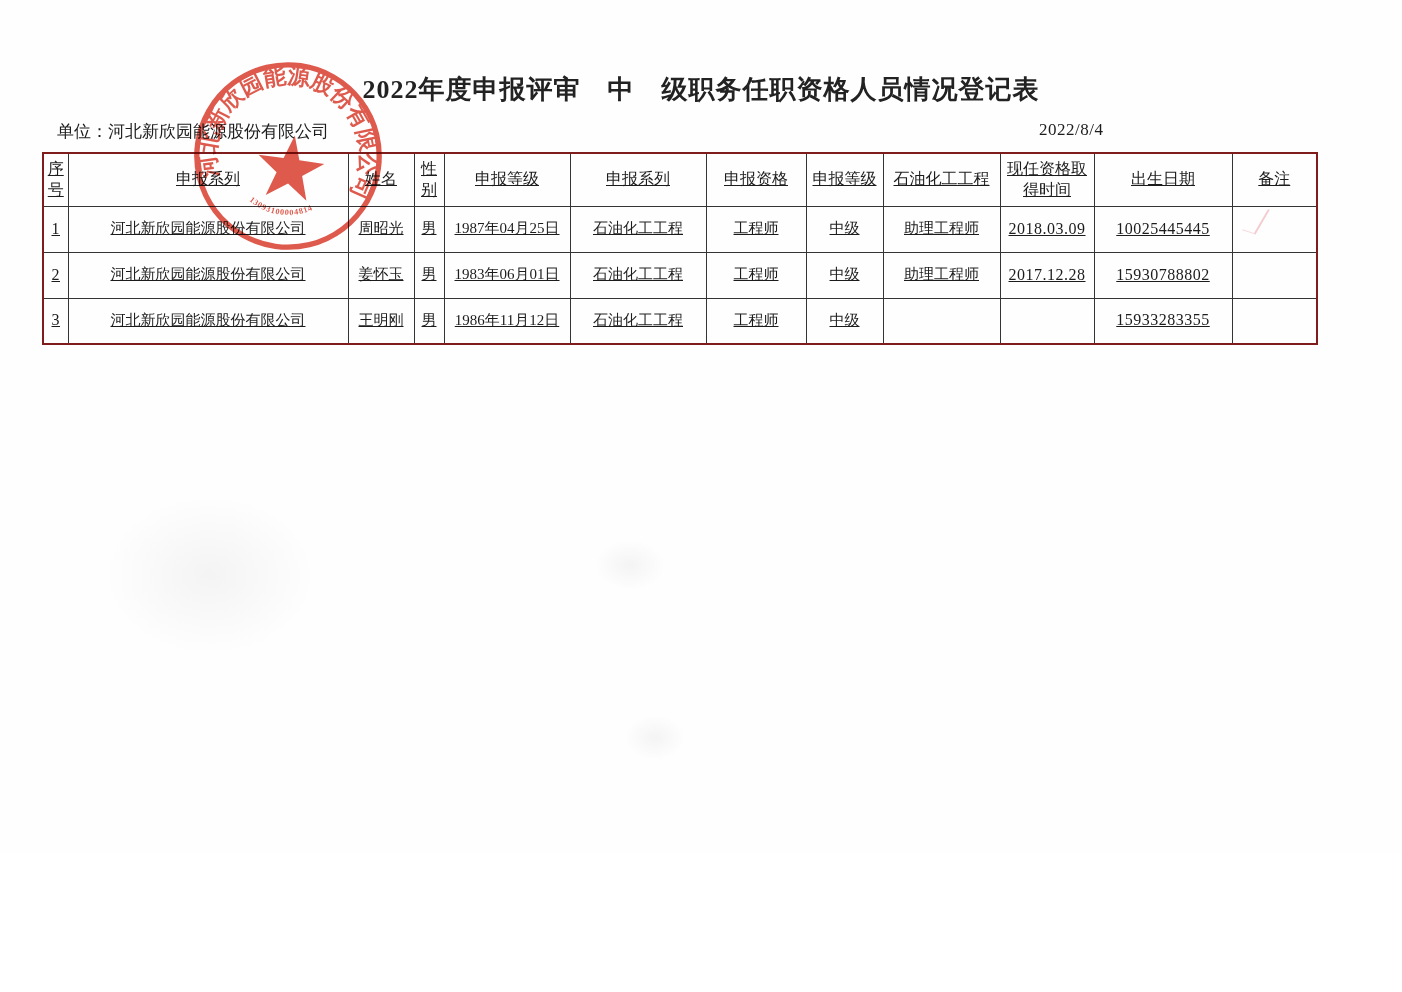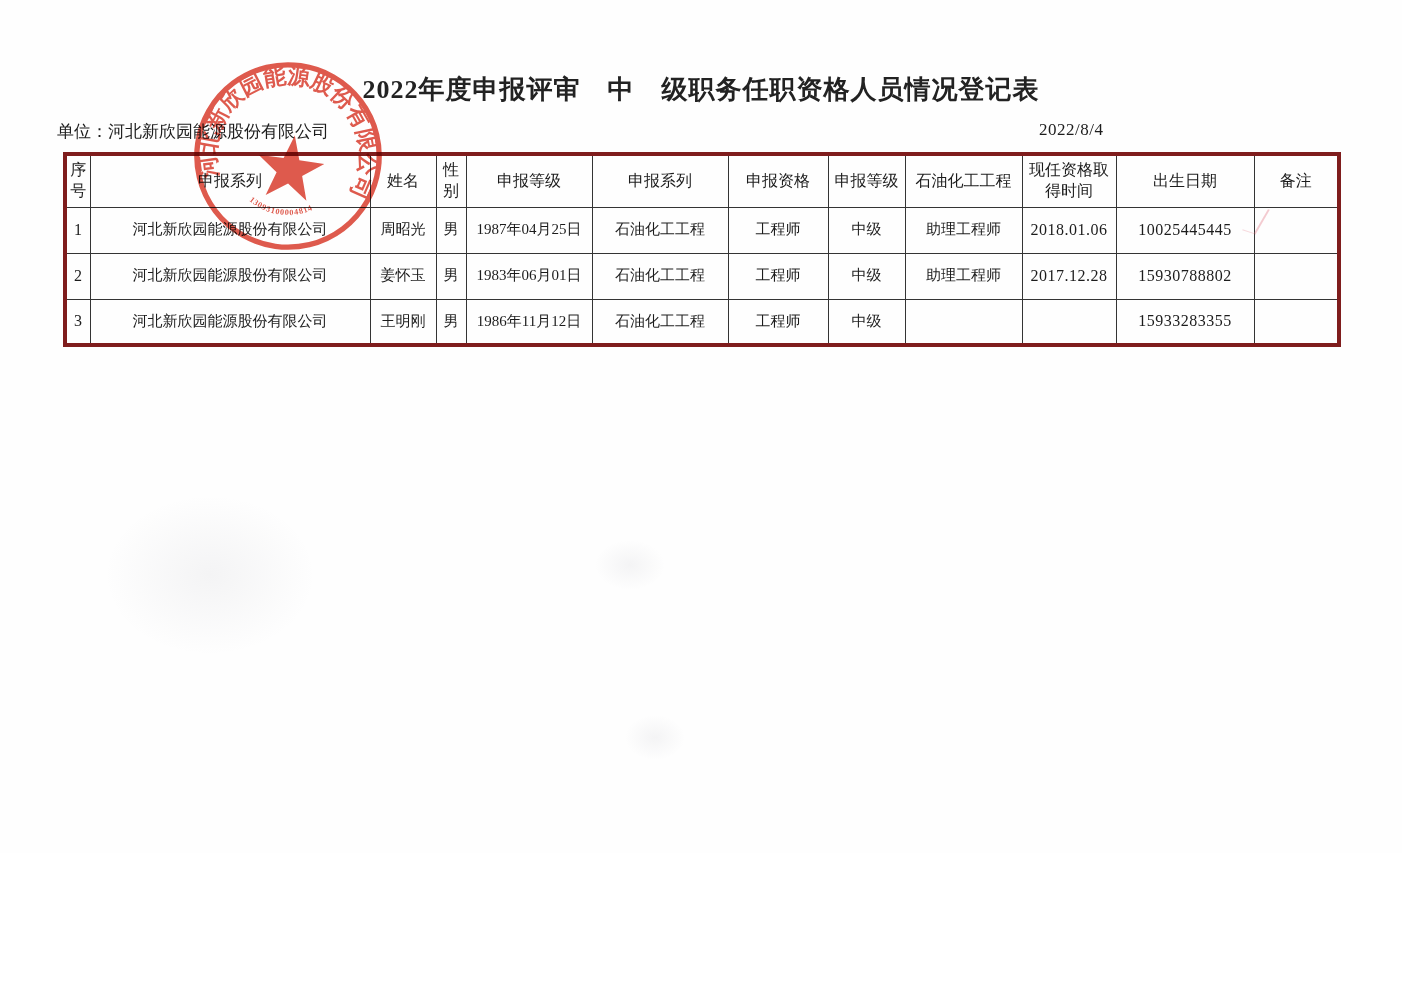--- a/index.html
+++ b/index.html
@@ -31,26 +31,27 @@
     width: 1274px;
     height: 26px;
     font-size: 17px;
   }
   .meta .unit { position: absolute; left: 0; top: 0; }
   .meta .date { position: absolute; left: 982px; top: 0; letter-spacing: 0.5px; }
 
   table.reg-table {
     position: absolute;
     top: 152px;
-    left: 63px;
+    left: 42px;
     width: 1274px;
     border-collapse: collapse;
     table-layout: fixed;
     font-size: 15px;
-    border: 4px solid #7f1d1d;
+    border: 2px solid #7f1d1d;
+    text-decoration: underline;
   }
   .reg-table th, .reg-table td {
     border: 1px solid #343434;
     text-align: center;
     vertical-align: middle;
     padding: 2px 3px;
     font-weight: normal;
     line-height: 1.3;
     overflow: hidden;
     word-break: break-all;
@@ -150,21 +151,21 @@
       <tr>
         <td class="num">1</td>
         <td>河北新欣园能源股份有限公司</td>
         <td>周昭光</td>
         <td>男</td>
         <td>1987年04月25日</td>
         <td>石油化工工程</td>
         <td>工程师</td>
         <td>中级</td>
         <td>助理工程师</td>
-        <td class="num">2018.01.06</td>
+        <td class="num">2018.03.09</td>
         <td class="num">10025445445</td>
         <td></td>
       </tr>
       <tr>
         <td class="num">2</td>
         <td>河北新欣园能源股份有限公司</td>
         <td>姜怀玉</td>
         <td>男</td>
         <td>1983年06月01日</td>
         <td>石油化工工程</td>

